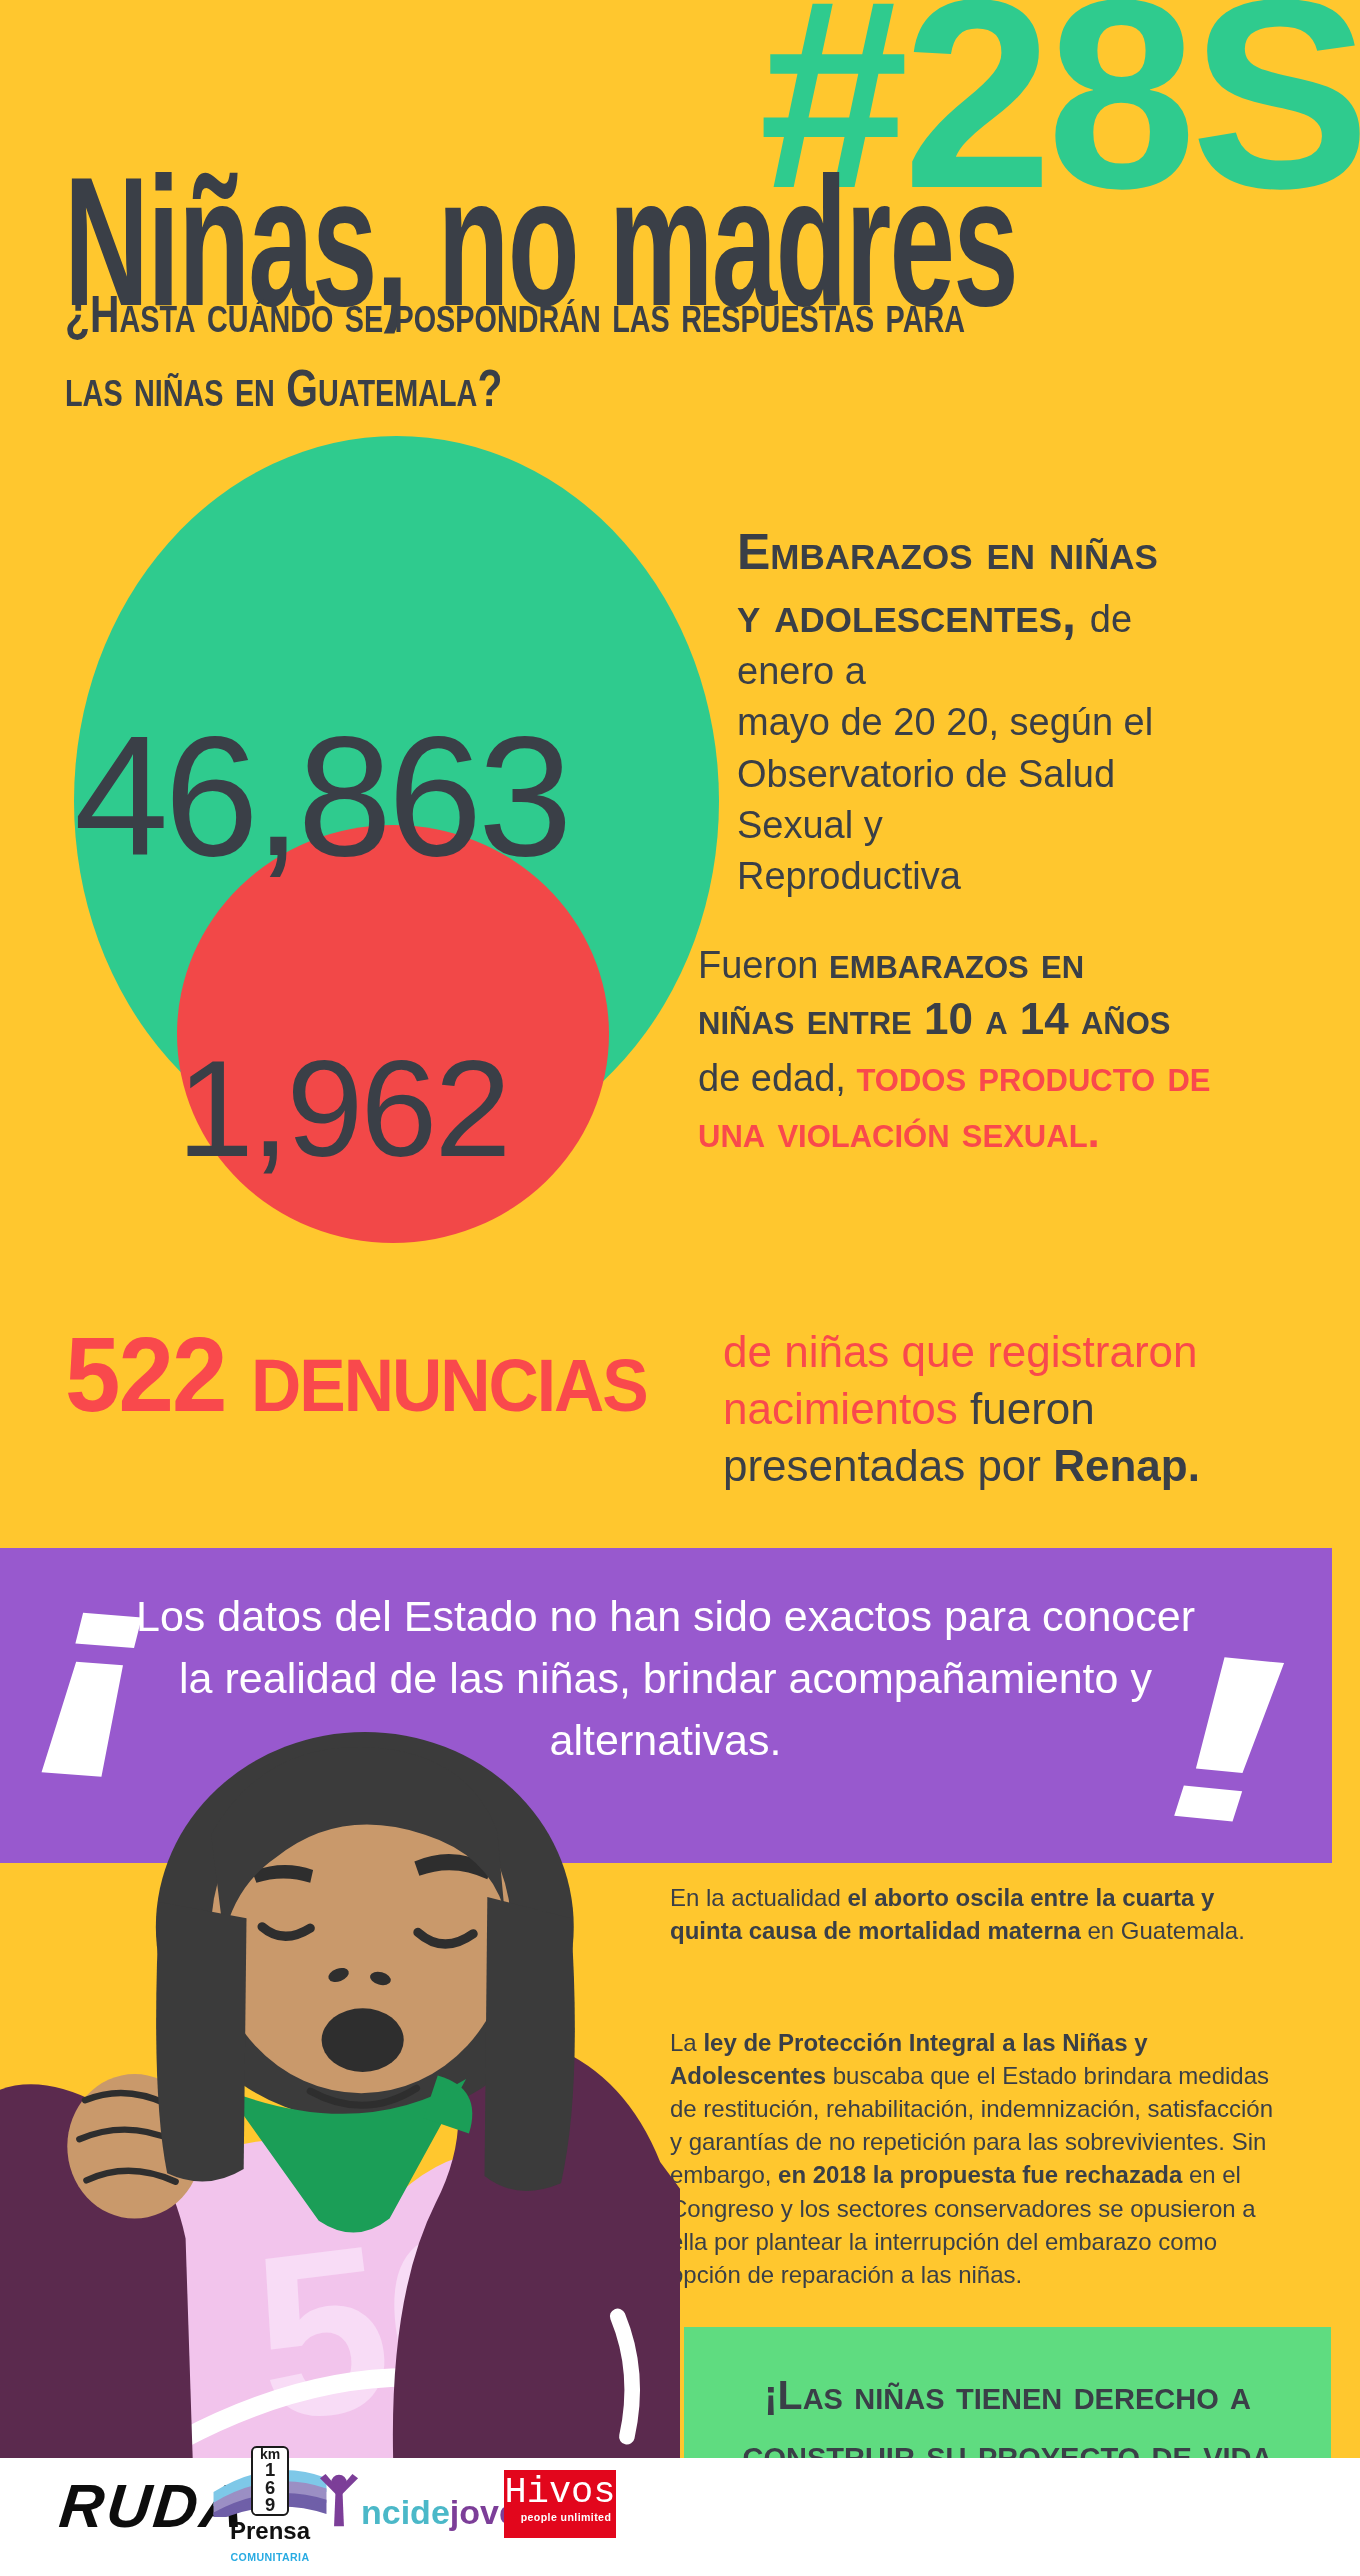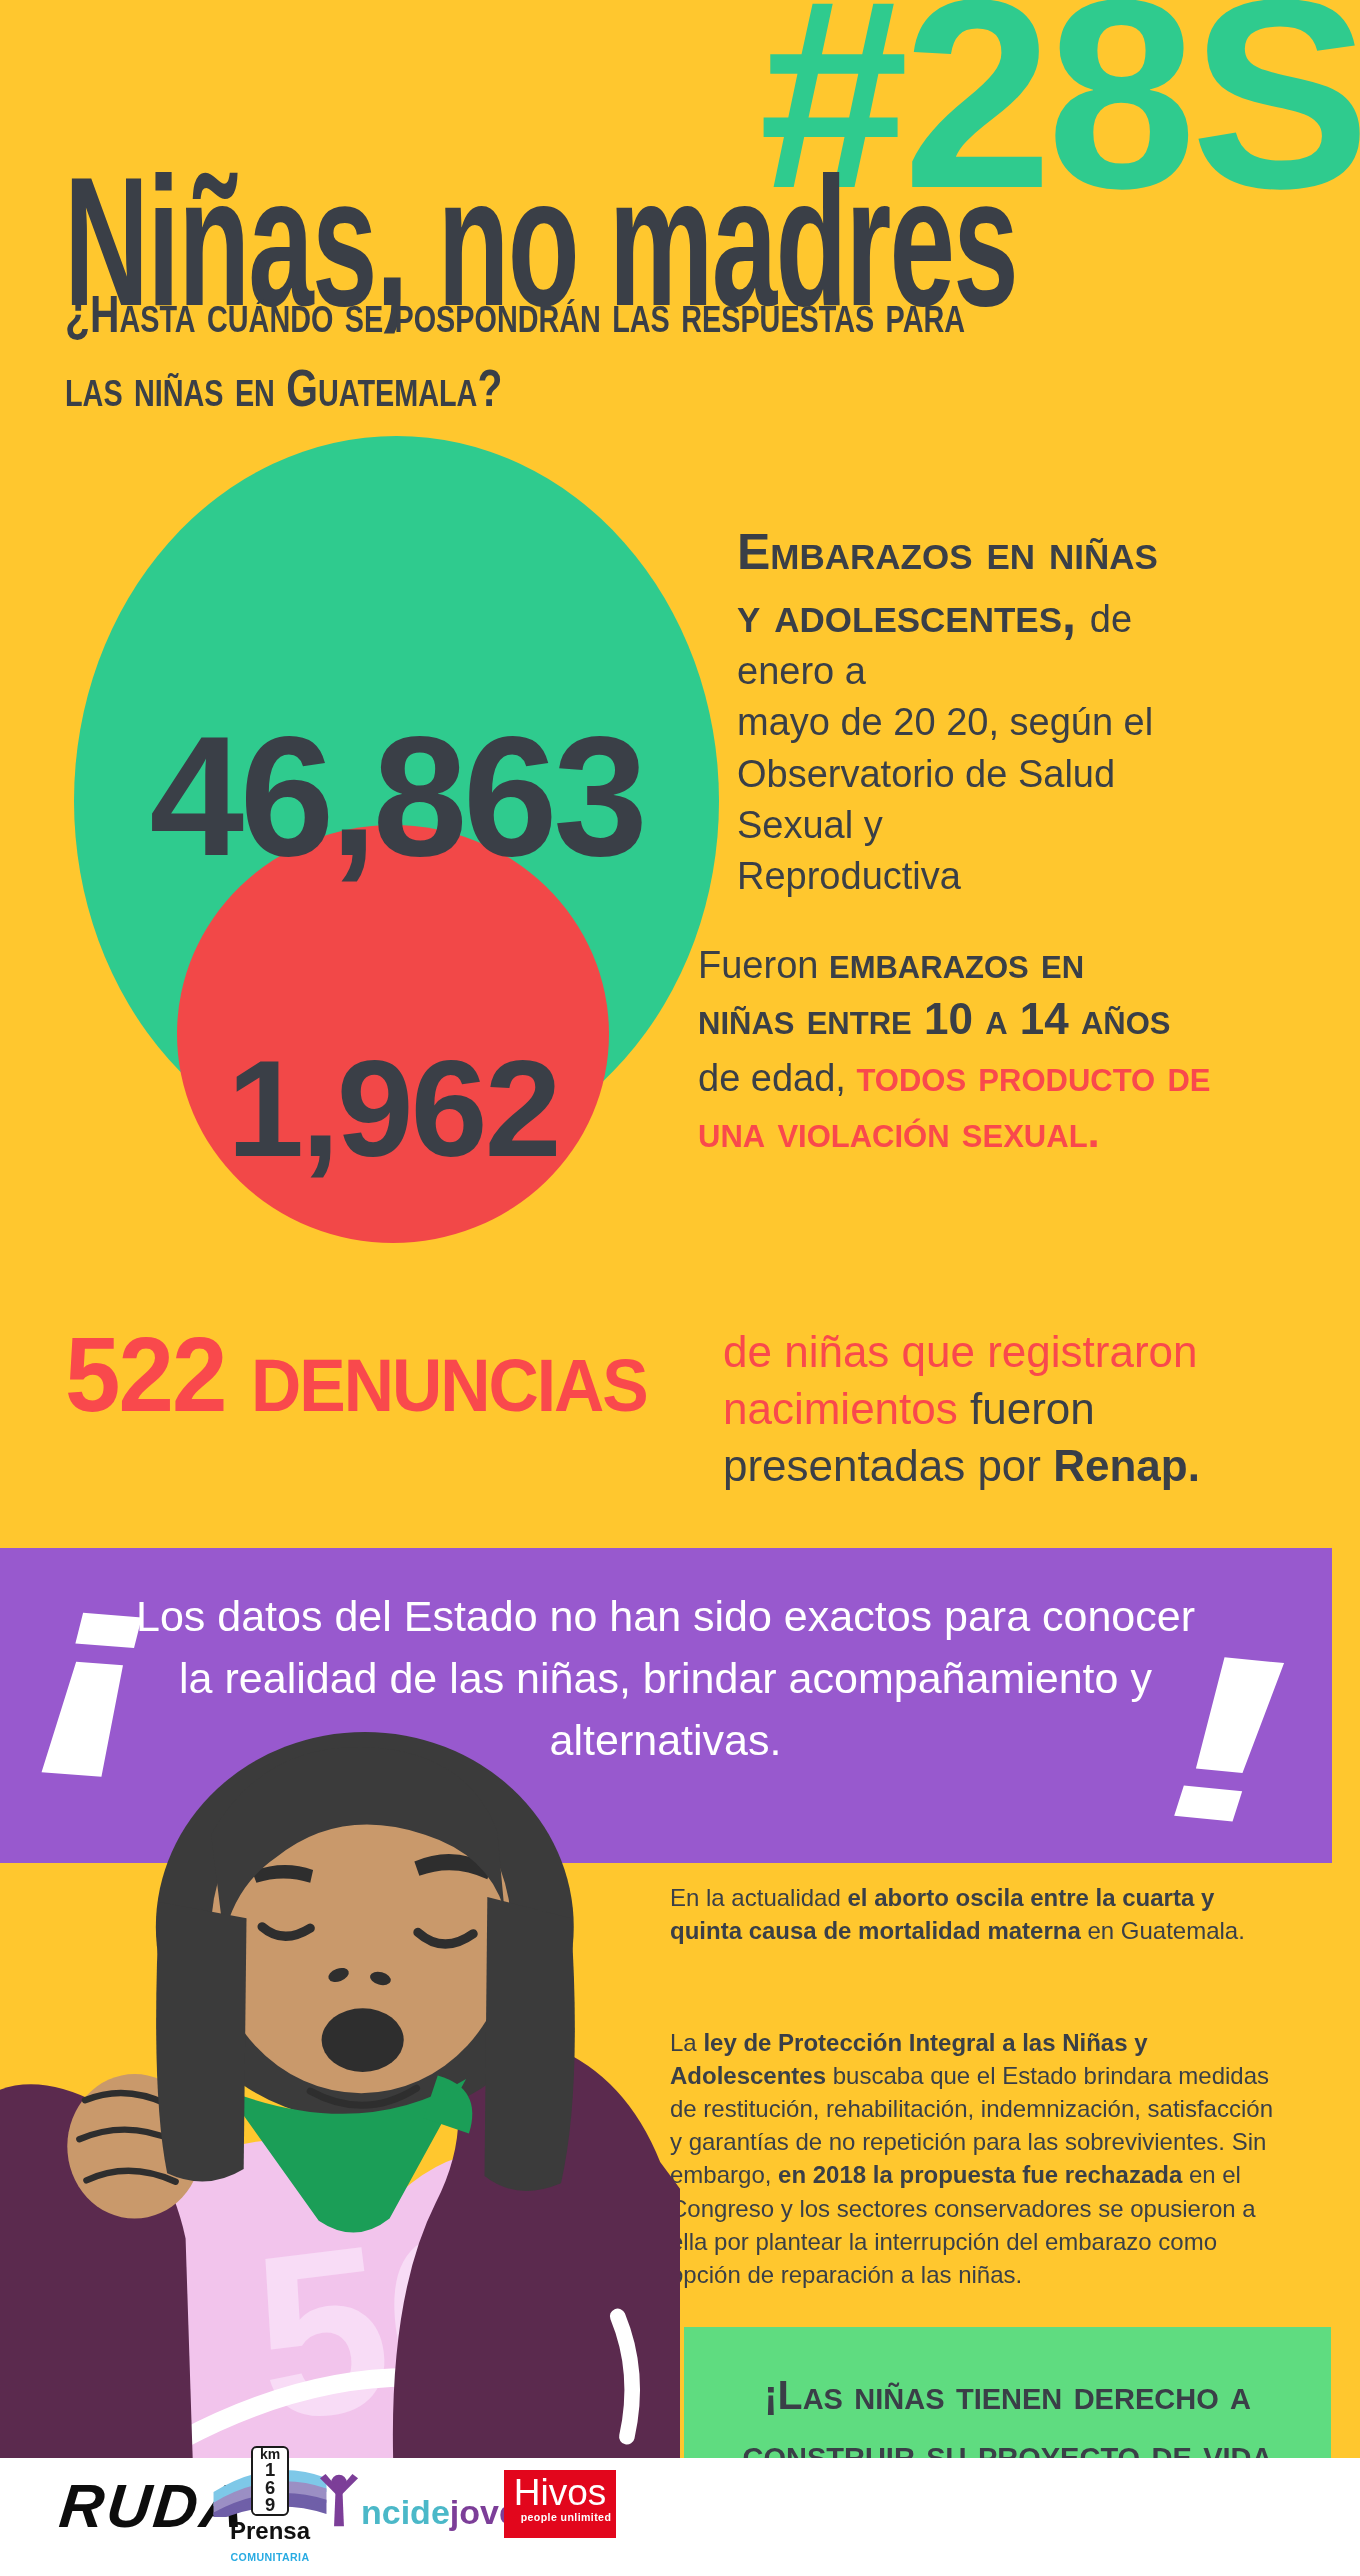--- a/index.html
+++ b/index.html
@@ -17,21 +17,21 @@
     color:var(--c-green);letter-spacing:-5.7px;line-height:1;z-index:2;white-space:nowrap;}
   .title{position:absolute;left:64px;top:154px;font-size:184px;font-weight:800;color:var(--c-ink);
     line-height:.95;transform:scaleX(.64);transform-origin:left top;z-index:3;white-space:nowrap;letter-spacing:-2.8px;}
   .subtitle{position:absolute;left:65px;top:278px;font-size:51px;font-weight:800;color:var(--c-ink);
     font-variant:small-caps;line-height:1.45;transform:scaleX(.80);transform-origin:left top;
     white-space:pre-wrap;z-index:3;}
 
   .circle{position:absolute;border-radius:50%;}
   .circle.green{left:74px;top:436px;width:645px;height:730px;background:var(--c-green);z-index:1;}
   .circle.red{left:177px;top:825px;width:432px;height:418px;background:var(--c-red);z-index:2;}
-  .big-number{position:absolute;text-align:center;font-weight:700;color:var(--c-ink);z-index:3;}
+  .big-number{position:absolute;text-align:left;font-weight:400;color:var(--c-ink);z-index:3;}
   .num-primary{left:74px;top:698px;width:645px;font-size:170px;letter-spacing:-4.3px;}
   .num-secondary{left:177px;top:1029px;width:432px;font-size:138px;letter-spacing:-2.8px;}
 
   .rich{color:var(--c-ink);white-space:pre-wrap;}
   .rich .big{font-size:50px;font-weight:800;font-variant:small-caps;line-height:1.25;}
   .rich .red{color:var(--c-red-text);}
   .rich .redplain{color:var(--c-red-text);}
   .rich .b{font-weight:800;}
   .stat1{position:absolute;left:737px;top:521px;width:453px;font-size:38px;line-height:1.35;z-index:3;}
   .stat2{position:absolute;left:698px;top:935px;width:538px;font-size:38px;line-height:1.38;z-index:3;}
@@ -70,21 +70,21 @@
   .prensa-km{font-size:14px;display:block;}
   .prensa-num{font-size:18.4px;display:block;letter-spacing:0;}
   .prensa-name{font-size:24px;font-weight:900;color:#111;line-height:1;margin-top:2px;}
   .prensa-sub{font-size:10.6px;font-weight:800;color:var(--c-prensa-cyan);letter-spacing:0.4px;margin-top:8px;}
   .logo-incide{position:absolute;left:317px;top:2474px;z-index:6;display:flex;align-items:flex-end;}
   .incide-text{font-size:34px;font-weight:700;line-height:1;}
   .incide-text .teal{color:var(--c-incide-teal);}
   .incide-text .purple{color:var(--c-incide-purple);}
   .logo-hivos{position:absolute;left:504px;top:2470px;width:112px;height:68px;background:var(--c-hivos-red);
     z-index:6;text-align:center;padding-top:4.3px;}
-  .hivos-name{font-family:Liberation Sans, sans-serif;font-size:37px;color:#fff;line-height:1;text-align:center;}
+  .hivos-name{font-family:Liberation Mono, monospace;font-size:37px;color:#fff;line-height:1;text-align:center;}
   .hivos-sub{font-size:10.6px;font-weight:800;color:#fff;letter-spacing:0.4px;margin-left:12px;}
 </style>
 </head>
 <body>
 
 <div class="poster">
 
   <div class="hashtag">#28S</div>
   <h1 class="title">Niñas, no madres</h1>
   <div class="subtitle">¿Hasta cuándo se pospondrán las respuestas para

